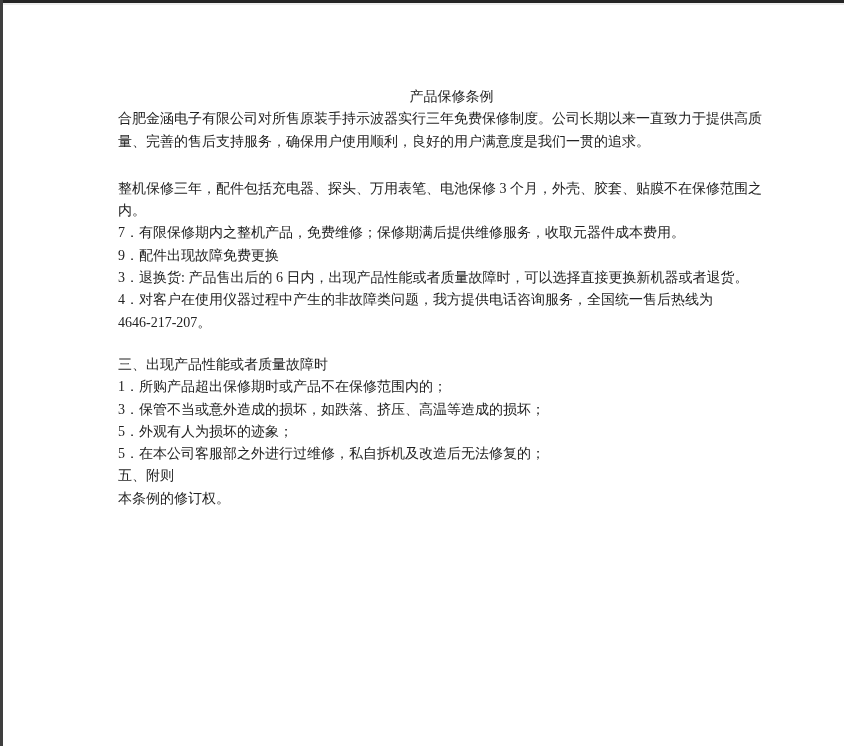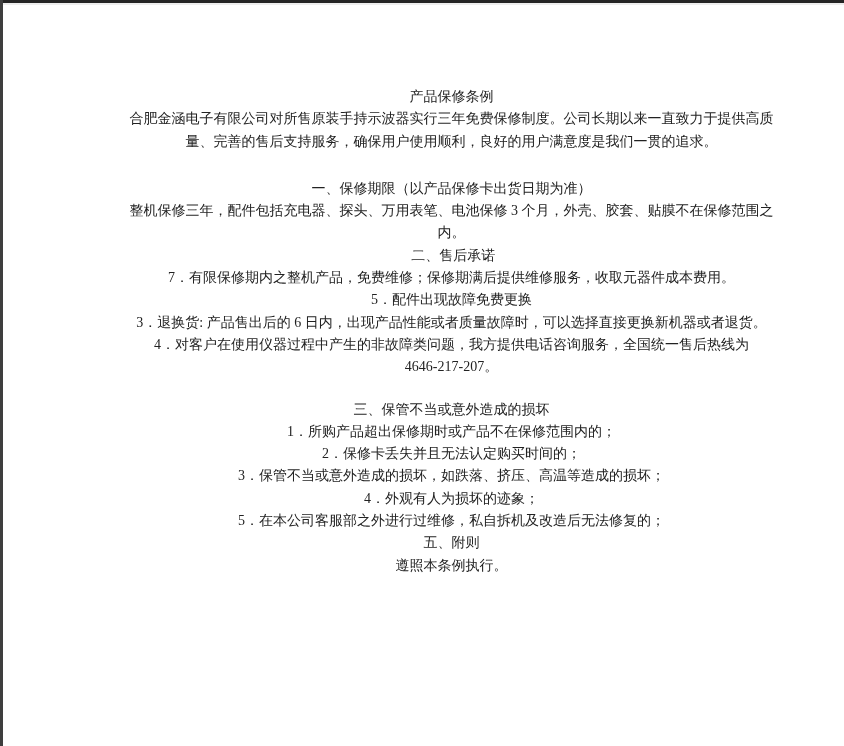--- a/index.html
+++ b/index.html
@@ -43,53 +43,49 @@
     padding: 86px 59px 0 118px;
     background: #ffffff;
   }
   .line {
     font-size: 14px;
     line-height: 22.3px;
     height: 22.3px;
     color: #222222;
     white-space: pre;
     overflow: visible;
-    text-align: center;
   }
   .line.title {
     text-align: center;
   }
   .blank  { height: 25px; }
   .blank2 { height: 20px; }
 </style>
 <title>产品保修条例</title></head>
 <body>
 
 <div class="screen">
   <div class="frame-top"></div>
   <div class="frame-left"></div>
   <div class="page">
     <div id="doc-body">
         <div class="line title">产品保修条例</div>
         <div class="line">合肥金涵电子有限公司对所售原装手持示波器实行三年免费保修制度。公司长期以来一直致力于提供高质</div>
         <div class="line">量、完善的售后支持服务，确保用户使用顺利，良好的用户满意度是我们一贯的追求。</div>
         <div class="blank"></div>
-        <div class="line">一、保修期限（以产品保修卡出货日期为准）</div>
         <div class="line">整机保修三年，配件包括充电器、探头、万用表笔、电池保修 3 个月，外壳、胶套、贴膜不在保修范围之</div>
         <div class="line">内。</div>
-        <div class="line"> 二、售后承诺</div>
         <div class="line">7．有限保修期内之整机产品，免费维修；保修期满后提供维修服务，收取元器件成本费用。</div>
-        <div class="line">5．配件出现故障免费更换</div>
+        <div class="line">9．配件出现故障免费更换</div>
         <div class="line">3．退换货: 产品售出后的 6 日内，出现产品性能或者质量故障时，可以选择直接更换新机器或者退货。</div>
         <div class="line">4．对客户在使用仪器过程中产生的非故障类问题，我方提供电话咨询服务，全国统一售后热线为</div>
         <div class="line">4646-217-207。</div>
         <div class="blank2"></div>
-        <div class="line">三、保管不当或意外造成的损坏</div>
+        <div class="line">三、出现产品性能或者质量故障时</div>
         <div class="line">1．所购产品超出保修期时或产品不在保修范围内的；</div>
-        <div class="line">2．保修卡丢失并且无法认定购买时间的；</div>
         <div class="line">3．保管不当或意外造成的损坏，如跌落、挤压、高温等造成的损坏；</div>
-        <div class="line">4．外观有人为损坏的迹象；</div>
+        <div class="line">5．外观有人为损坏的迹象；</div>
         <div class="line">5．在本公司客服部之外进行过维修，私自拆机及改造后无法修复的；</div>
         <div class="line">五、附则</div>
-        <div class="line">遵照本条例执行。</div>
+        <div class="line">本条例的修订权。</div>
       </div>
   </div>
 </div>
 
 </body></html>

